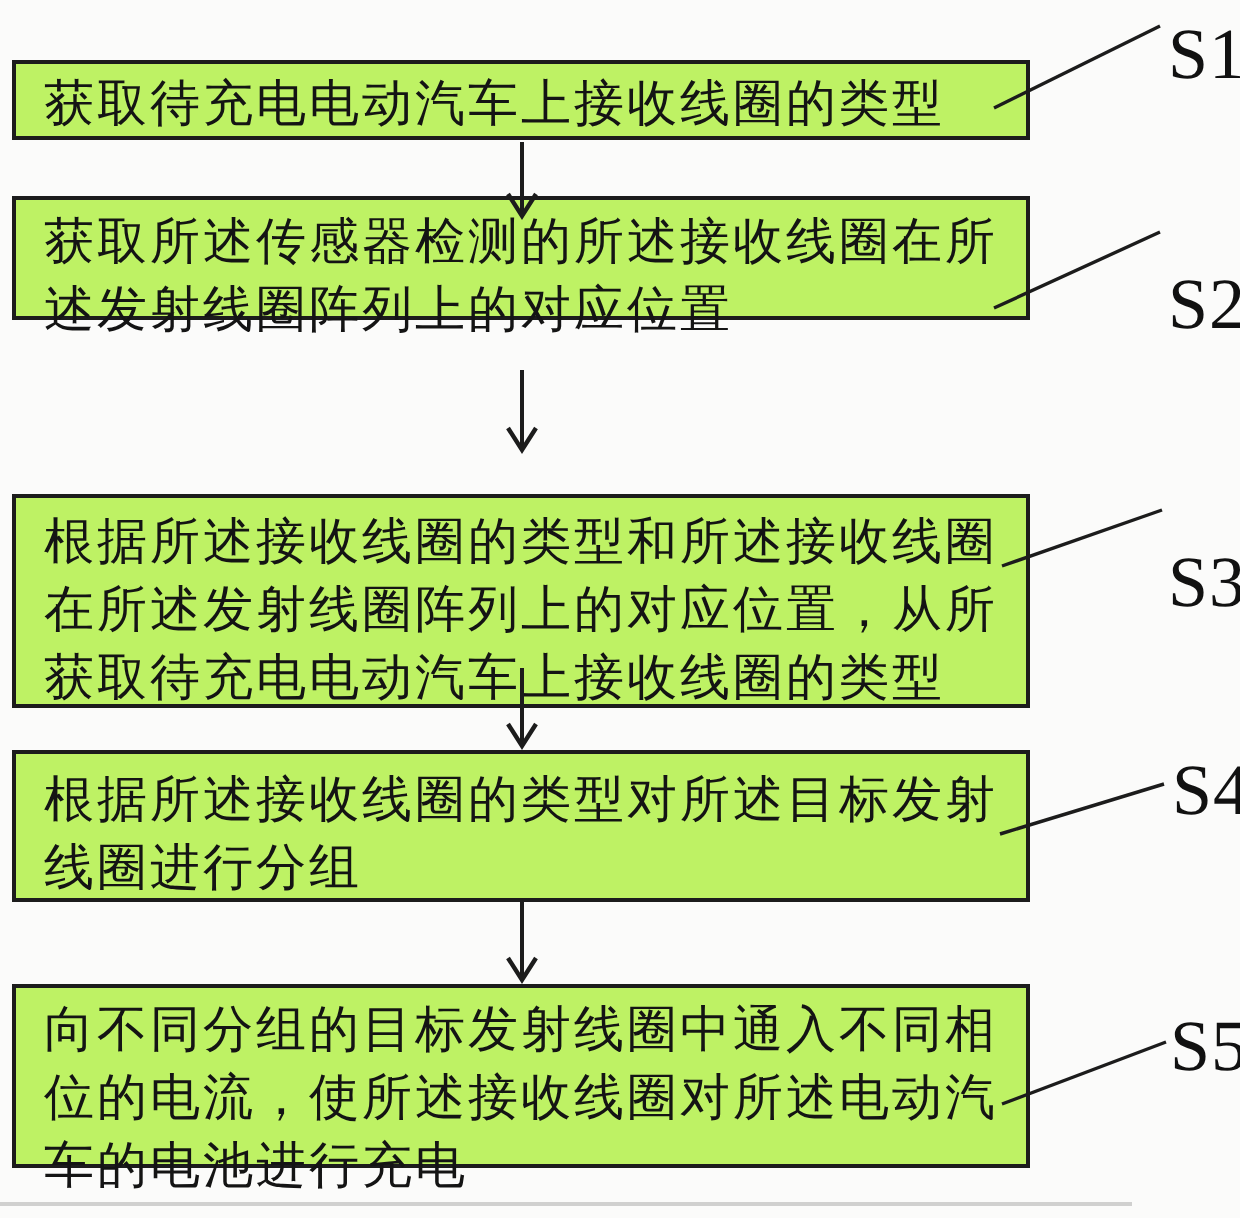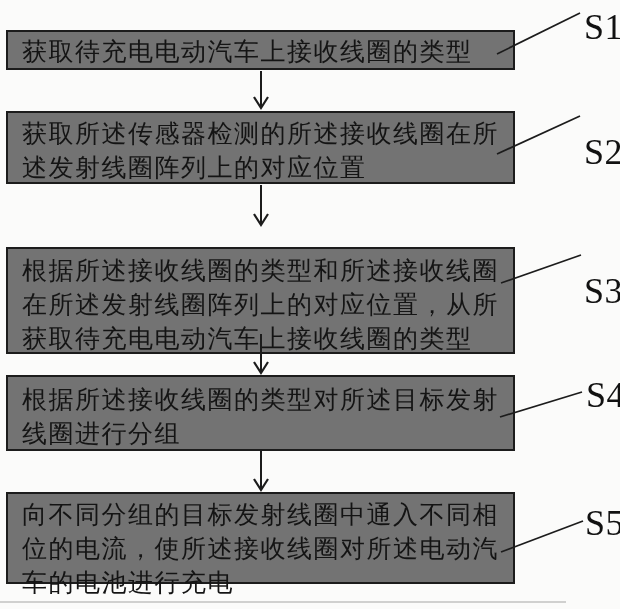--- a/index.html
+++ b/index.html
@@ -18,32 +18,32 @@
     position: absolute;
     left: 0; top: 0;
     width: 620px; height: 609px;
   }
   .step-box {
     position: absolute;
     left: 6px;
     width: 509px;
     box-sizing: border-box;
     border: 2.5px solid #1c1c1c;
-    background: #737373;
+    background: #bef264;
     padding: 3px 10px 16px 14px;
   }
   .step-line {
     font-size: 25px;
     line-height: 34px;
     letter-spacing: 1.5px;
     color: #141414;
     white-space: nowrap;
   }
   #box-s1 { top: 30px;  height: 40px;  }
-  #box-s2 { top: 111px; height: 73px;  padding-top: 4px; }
+  #box-s2 { top: 98px; height: 62px;  padding-top: 4px; }
   #box-s3 { top: 227px; height: 107px; padding-top: 5px; margin-top: 20px; }
   #box-s4 { top: 375px; height: 76px;  padding-top: 6px; }
   #box-s5 { top: 492px; height: 92px; padding-top: 4px; }
   .step-label {
     position: absolute;
     font-family: "Liberation Serif", "DejaVu Serif", serif;
     font-size: 36px;
     color: #111111;
     letter-spacing: 0.5px;
   }

